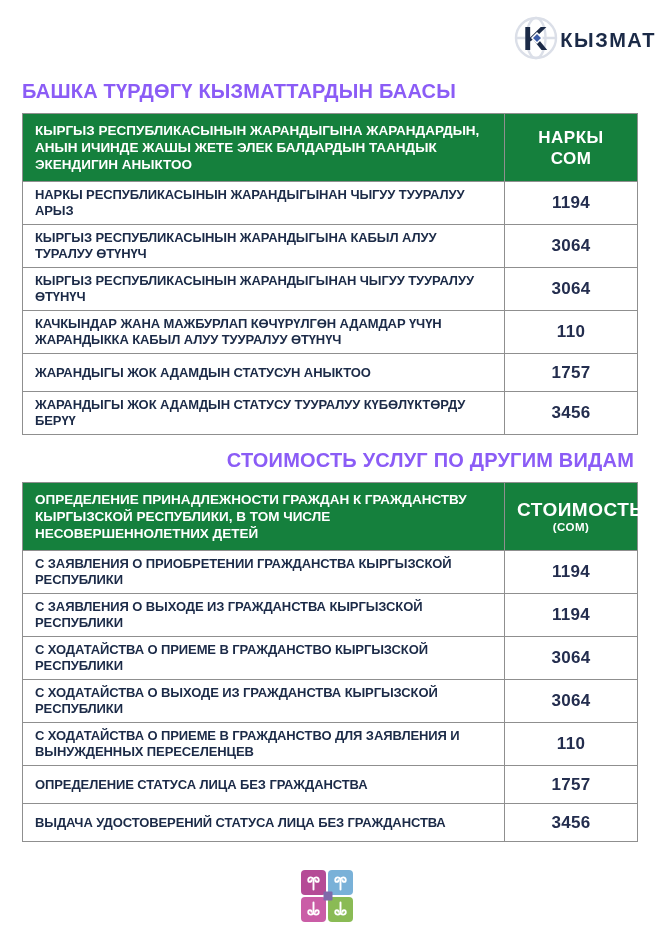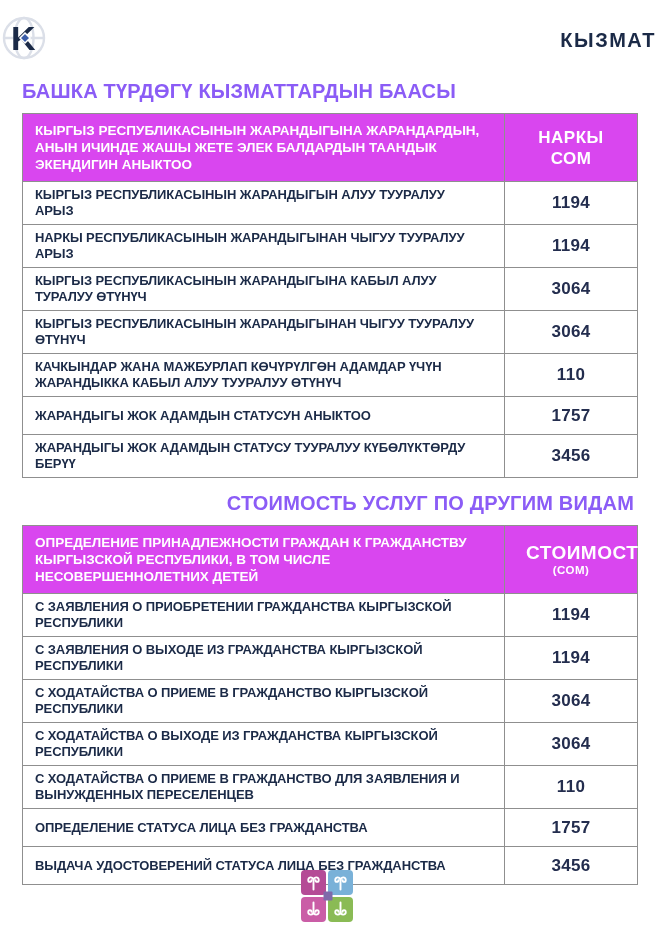--- a/index.html
+++ b/index.html
@@ -7,42 +7,42 @@
   body {
     width:656px; height:928px;
     background:#ffffff;
     font-family:"Liberation Sans", sans-serif;
     color:#1b2a47;
     overflow:hidden;
   }
   .page { position:relative; width:656px; height:928px; }
 
   
-  .top-logo { display:flex; justify-content:space-between; align-items:center; padding-top:16px; height:64px; }
+  .top-logo { display:flex; justify-content:flex-end; align-items:center; padding-top:16px; height:64px; }
   .brand-text { font-size:20px; font-weight:bold; color:#1b2a47; letter-spacing:1.5px; }
 
   
   .section-heading {
     margin:16px 22px 10px 22px;
     font-size:20px; font-weight:bold; color:#8b5cf6; letter-spacing:.2px;
   }
   .section-heading.second { margin-top:14px;text-align:right; }
 
   
   table.price-table {
     width:616px; margin-left:22px;
     border-collapse:collapse; table-layout:fixed;
   }
   table.price-table th, table.price-table td { border:1px solid #8f8f8f; }
   thead th {
-    background:#d946ef; color:#ffffff;
+    background:#15803d; color:#ffffff;
     text-align:left; vertical-align:middle;
     padding:8px 12px; font-size:13.5px; line-height:17px; font-weight:bold;
   }
-  thead th.price-col { width:133px; text-align:center; padding:6px 21px; }
+  thead th.price-col { width:133px; text-align:center; padding:6px 12px; }
   th.price-col .big-line { display:block; font-size:17px; line-height:21px; letter-spacing:.5px; }
   th.price-col .big-line.xl { font-size:19px; }
   th.price-col .small-line { display:block; font-size:11.5px; line-height:15px; letter-spacing:.5px; }
   tbody tr { height:38px; }
   td.service-cell {
     padding:5px 18px 5px 12px;
     font-size:13px; font-weight:bold; line-height:16px;
     color:#1b2a47; letter-spacing:-.1px; vertical-align:middle;
   }
   td.price-cell {
@@ -94,24 +94,20 @@
     <thead>
       <tr>
         <th class="service-col">КЫРГЫЗ РЕСПУБЛИКАСЫНЫН ЖАРАНДЫГЫНА ЖАРАНДАРДЫН, АНЫН ИЧИНДЕ ЖАШЫ ЖЕТЕ ЭЛЕК  БАЛДАРДЫН ТААНДЫК ЭКЕНДИГИН АНЫКТОО</th>
         <th class="price-col">
           <span class="big-line">НАРКЫ</span>
           <span class="big-line">СОМ</span>
         </th>
       </tr>
     </thead>
     <tbody>
-  <tr>
-    <td class="service-cell">КЫРГЫЗ РЕСПУБЛИКАСЫНЫН ЖАРАНДЫГЫН АЛУУ ТУУРАЛУУ АРЫЗ</td>
-    <td class="price-cell">1194</td>
-  </tr>
 
   <tr>
     <td class="service-cell">НАРКЫ РЕСПУБЛИКАСЫНЫН ЖАРАНДЫГЫНАН ЧЫГУУ ТУУРАЛУУ АРЫЗ</td>
     <td class="price-cell">1194</td>
   </tr>
 
   <tr>
     <td class="service-cell">КЫРГЫЗ РЕСПУБЛИКАСЫНЫН ЖАРАНДЫГЫНА КАБЫЛ АЛУУ ТУРАЛУУ ӨТҮНҮЧ</td>
     <td class="price-cell">3064</td>
   </tr>

